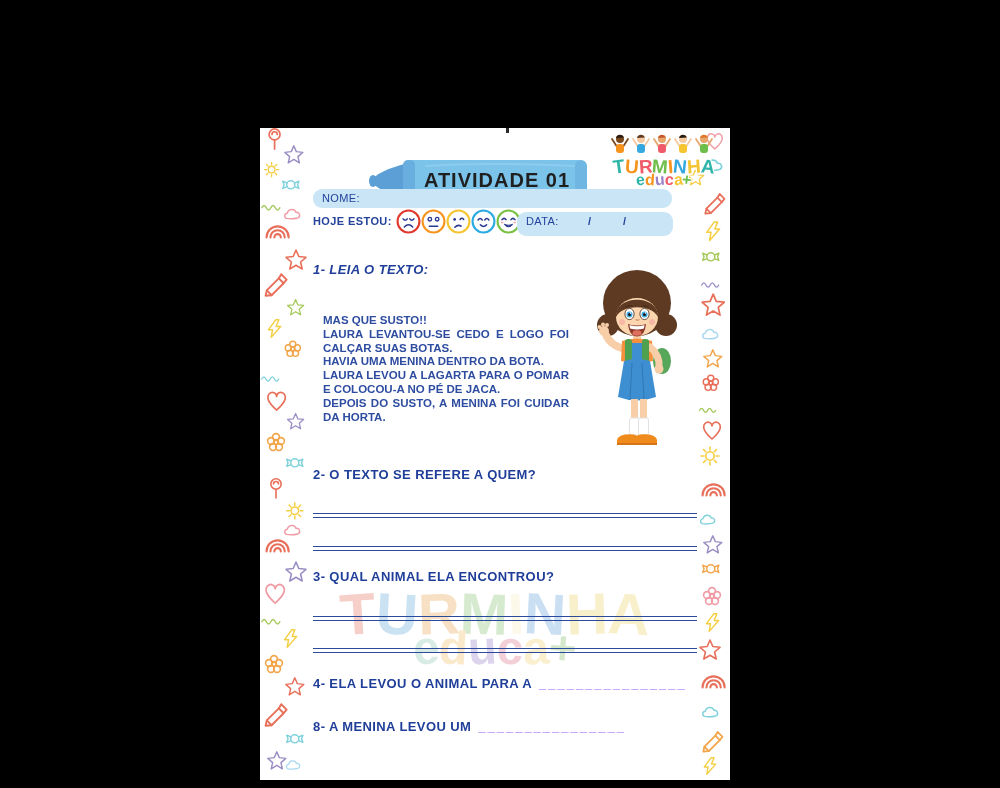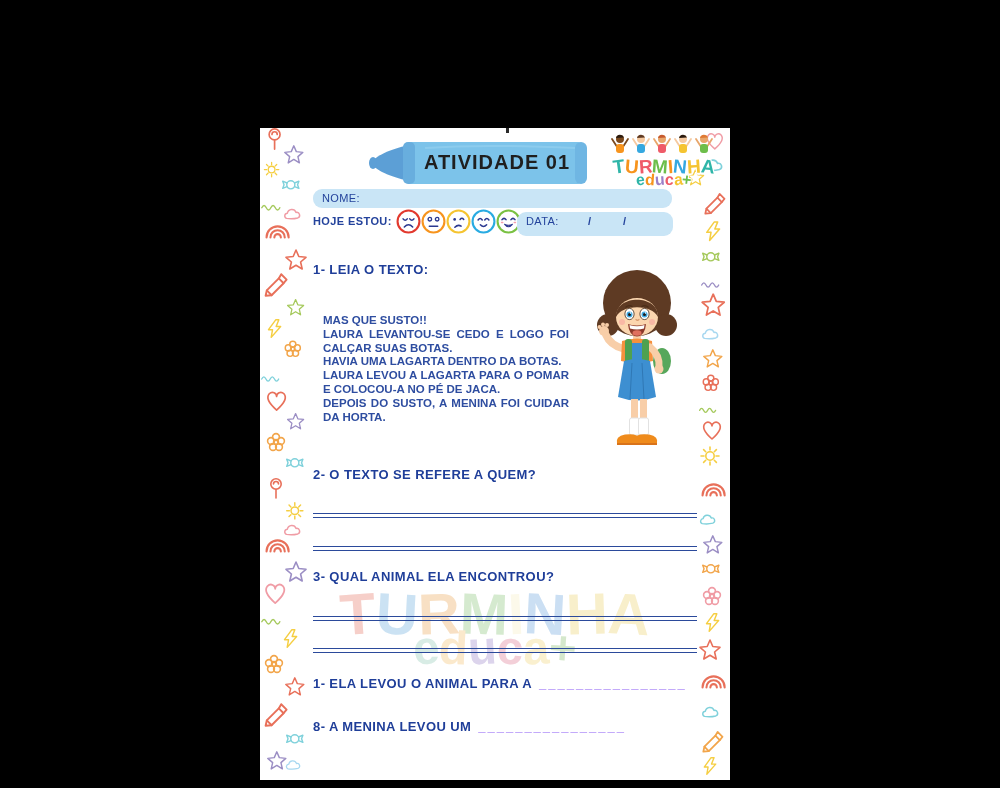--- a/index.html
+++ b/index.html
@@ -9,21 +9,21 @@
   .notch{position:absolute;left:246px;top:0;width:3px;height:5px;background:#2a2a2a;}
 
   
   .doodle{position:absolute;top:0;height:652px;z-index:1;}
   .doodle.left{left:0;width:48px;}
   .doodle.right{right:0;width:44px;}
   .doodle svg{display:block;}
   .doodle use{fill:none;stroke-width:1.6;stroke-linecap:round;stroke-linejoin:round;}
 
   
-  .crayon{position:absolute;left:105px;top:10px;width:232px;height:50px;z-index:2;}
+  .crayon{position:absolute;left:105px;top:28px;width:232px;height:50px;z-index:2;}
   .crayon-title{position:absolute;left:52px;top:13px;width:160px;text-align:center;
     font-size:20px;font-weight:bold;letter-spacing:1px;color:#1f1f1f;}
 
   
   .logo{position:absolute;left:343px;top:2px;width:122px;height:66px;z-index:2;text-align:center;}
   .logo-kids{margin:0 auto;}
   .logo-line1{font-weight:bold;font-size:19px;line-height:18px;letter-spacing:0;}
   .logo-line1 span,.logo-line2 span{display:inline-block;
     text-shadow:-1px -1px 0 #fff,1px -1px 0 #fff,-1px 1px 0 #fff,1px 1px 0 #fff,0 2px 0 #fff;}
   .logo-line1 span:nth-child(1){color:#2FB5A8;transform:rotate(-8deg);}
@@ -50,21 +50,21 @@
   .mood-row{position:absolute;left:53px;top:79px;height:28px;display:flex;align-items:center;z-index:2;}
   .mood-label{font-size:11px;font-weight:bold;color:#24439C;letter-spacing:.4px;margin-right:4px;}
   .mood-row svg{margin-right:0px;}
   .date-bar{left:257px;top:84px;width:156px;height:24px;}
   .date-slash{position:absolute;top:0;font-size:11px;font-weight:bold;color:#24439C;line-height:19px;}
   .slash1{left:71px;} .slash2{left:106px;}
 
   
   .qhead{position:absolute;left:53px;font-size:13px;font-weight:bold;color:#1F3E99;
     letter-spacing:.4px;z-index:2;white-space:nowrap;}
-  .q1{top:134px;} .q2{top:339px;} .q3{top:441px;}
+  .q1{top:134px;font-style:italic;} .q2{top:339px;} .q3{top:441px;}
   .q45{display:flex;align-items:baseline;}
   .q4{top:548px;} .q5{top:591px;}
   .blank{color:#8b5cf6;letter-spacing:2px;margin-left:7px;font-size:13px;}
 
   .reading{position:absolute;left:63px;top:186px;width:246px;z-index:2;
     color:#2E4DA0;font-size:11.5px;font-weight:bold;line-height:13.8px;}
   .reading p{margin:0;text-align:justify;}
 
   .ans-line{position:absolute;left:53px;width:384px;height:3px;
     border-top:1.5px solid #2B4A9B;border-bottom:1.5px solid #2B4A9B;z-index:2;}
@@ -308,21 +308,21 @@
     <div class="bar date-bar">
       <div class="bar-label">DATA:</div>
       <span class="date-slash slash1">/</span>
       <span class="date-slash slash2">/</span>
     </div>
 
     <div class="qhead q1">1- LEIA O TEXTO:</div>
     <div class="reading">
       <p>MAS QUE SUSTO!!</p>
       <p>LAURA LEVANTOU-SE CEDO E LOGO FOI CALÇAR SUAS BOTAS.</p>
-      <p>HAVIA UMA LAGARTA DENTRO DA BOTAS.</p>
+      <p>HAVIA UMA MENINA DENTRO DA BOTA.</p>
       <p>LAURA LEVOU A LAGARTA PARA O POMAR E COLOCOU-A NO PÉ DE JACA.</p>
       <p>DEPOIS DO SUSTO, A MENINA FOI CUIDAR DA HORTA.</p>
     </div>
 
     <svg class="girl" width="110" height="202" viewBox="0 0 110 200">
       <ellipse cx="55" cy="42" rx="34" ry="33" fill="#5E3A23"></ellipse>
       <circle cx="26" cy="64" r="11" fill="#5E3A23"></circle>
       <circle cx="84" cy="64" r="11" fill="#5E3A23"></circle>
       <ellipse cx="80" cy="100" rx="9" ry="13" fill="#57A75B"></ellipse>
       <path d="M42,88 Q28,84 24,74" stroke="#F8CEA8" stroke-width="7.5" fill="none" stroke-linecap="round"></path>
@@ -367,21 +367,21 @@
 
     <div class="qhead q2">2- O TEXTO SE REFERE A QUEM?</div>
     <div class="ans-line l1"></div>
     <div class="ans-line l2"></div>
 
     <div class="qhead q3">3- QUAL ANIMAL ELA ENCONTROU?</div>
     <div class="ans-line l3"></div>
     <div class="ans-line l4"></div>
 
     <div class="qhead q4 q45">
-      <span>1- ELA LEVOU O ANIMAL PARA A</span>
+      <span>4- ELA LEVOU O ANIMAL PARA A</span>
       <span class="blank">________________</span>
     </div>
 
     <div class="qhead q5 q45">
       <span>8- A MENINA LEVOU UM</span>
       <span class="blank">________________</span>
     </div>
 
   </div>
 </div>

